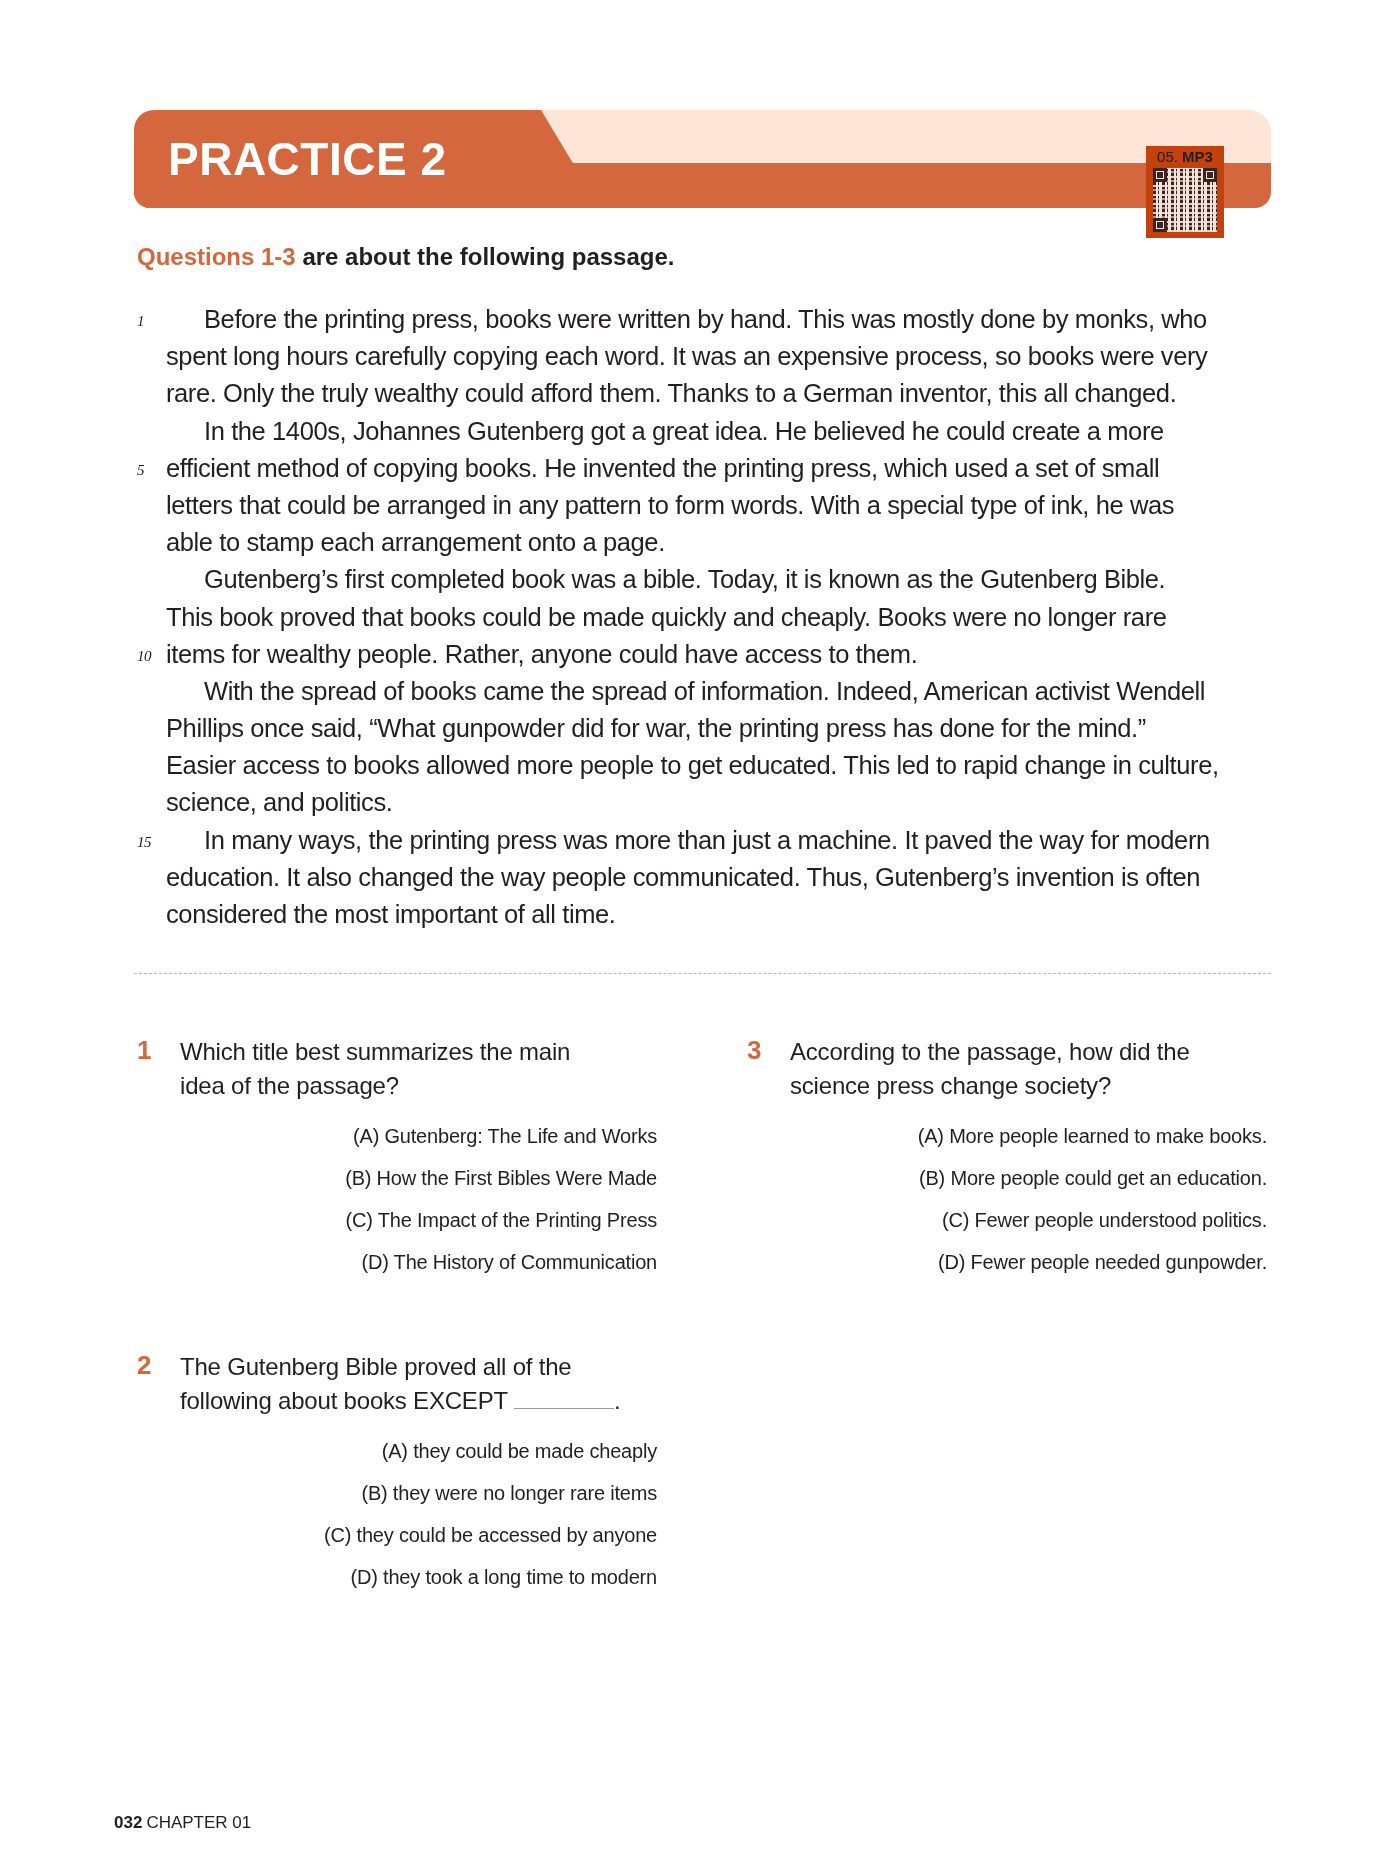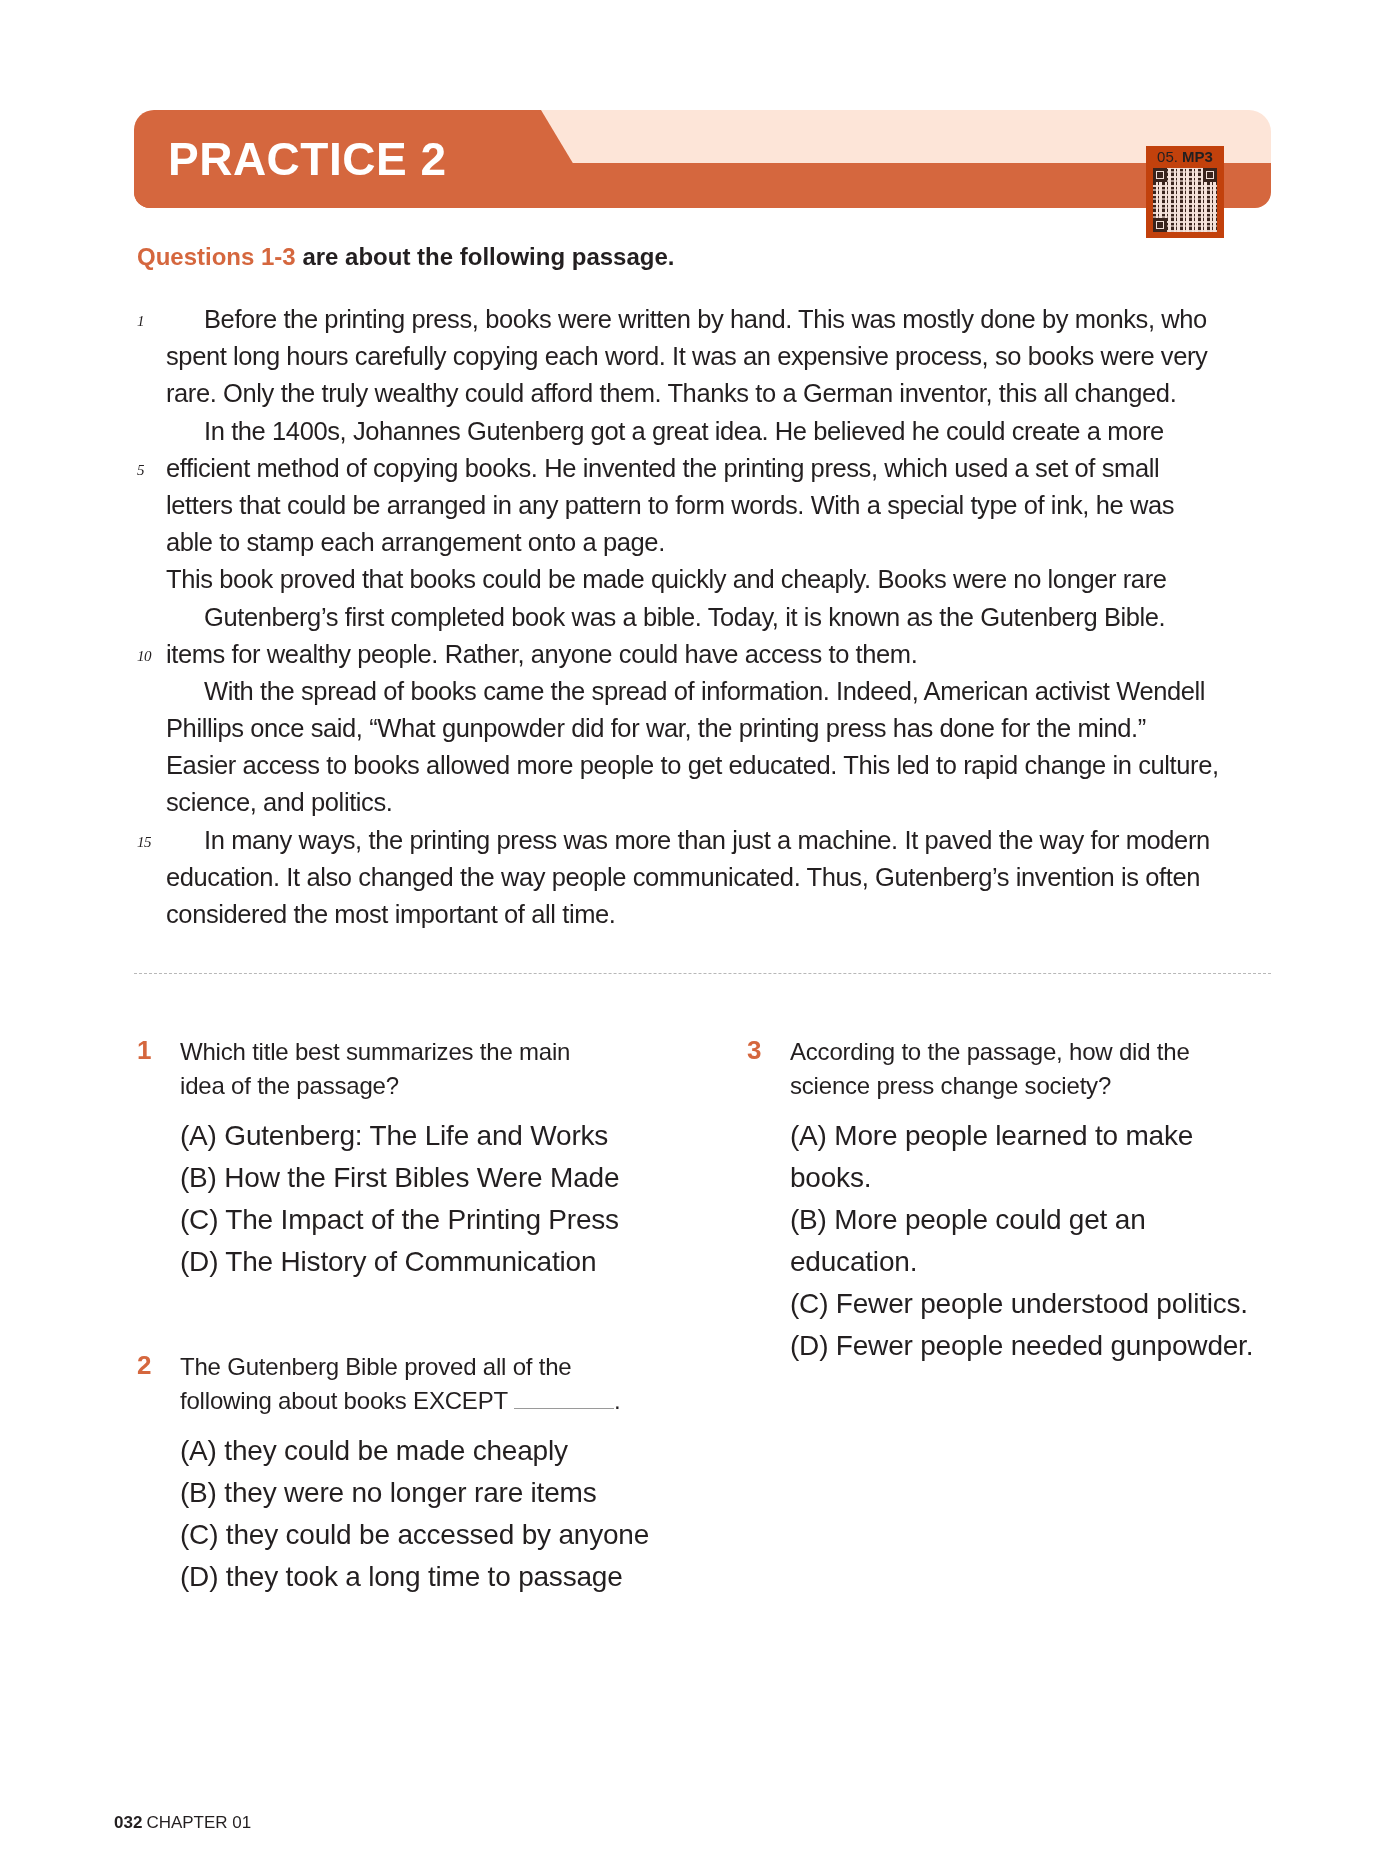--- a/index.html
+++ b/index.html
@@ -25,21 +25,21 @@
   .passage{position:absolute;left:166px;top:301px;width:1110px;font-size:25.5px;line-height:37.2px;color:#231f20;letter-spacing:-0.4px;}
   .pline{white-space:nowrap;position:relative;height:37.2px;}
   .pline.ind{padding-left:38px;}
   .lnum{position:absolute;left:-29px;top:2px;font-family:"Liberation Serif",serif;font-style:italic;font-size:15px;color:#231f20;}
   .sep{position:absolute;left:134px;top:973px;width:1137px;height:0;border-top:1.5px dashed #b8b8b8;}
   .q{position:absolute;width:520px;}
   .qnum{position:absolute;left:0;top:0;font-size:26px;font-weight:bold;color:#d5673e;}
   .qtext{margin-left:43px;font-size:24px;line-height:34px;font-weight:normal;color:#231f20;letter-spacing:-0.2px;}
   .blank{display:inline-block;width:100px;border-bottom:1.5px solid #9a9a9a;height:22px;margin-left:6px;vertical-align:baseline;}
   .opts{margin-left:43px;margin-top:12px;}
-  .opt{font-size:28px;line-height:42px;color:#231f20;letter-spacing:-0.2px;}
+  .opt{font-size:20px;line-height:42px;color:#231f20;letter-spacing:-0.2px;text-align:right;}
   .footer{position:absolute;left:114px;top:1813px;font-size:17px;color:#231f20;}
   .footer .pg{font-weight:bold;margin-right:4px;}
 </style>
 </head>
 <body>
 
 <div class="banner">
   <div class="peach"></div>
   <div class="strip"></div>
   <div class="tab"></div>
@@ -59,22 +59,22 @@
 <div class="intro"><span class="hl">Questions 1-3</span><span> are about the following passage.</span></div>
 
 <div class="passage" id="passage">
     <div class="pline ind"><span class="lnum">1</span><span>Before the printing press, books were written by hand. This was mostly done by monks, who</span></div>
     <div class="pline"><span>spent long hours carefully copying each word. It was an expensive process, so books were very</span></div>
     <div class="pline"><span>rare. Only the truly wealthy could afford them. Thanks to a German inventor, this all changed.</span></div>
     <div class="pline ind"><span>In the 1400s, Johannes Gutenberg got a great idea. He believed he could create a more</span></div>
     <div class="pline"><span class="lnum">5</span><span>efficient method of copying books. He invented the printing press, which used a set of small</span></div>
     <div class="pline"><span>letters that could be arranged in any pattern to form words. With a special type of ink, he was</span></div>
     <div class="pline"><span>able to stamp each arrangement onto a page.</span></div>
+    <div class="pline ind"><span>Gutenberg’s first completed book was a bible. Today, it is known as the Gutenberg Bible.</span></div>
     <div class="pline"><span>This book proved that books could be made quickly and cheaply. Books were no longer rare</span></div>
-    <div class="pline ind"><span>Gutenberg’s first completed book was a bible. Today, it is known as the Gutenberg Bible.</span></div>
     <div class="pline"><span class="lnum">10</span><span>items for wealthy people. Rather, anyone could have access to them.</span></div>
     <div class="pline ind"><span>With the spread of books came the spread of information. Indeed, American activist Wendell</span></div>
     <div class="pline"><span>Phillips once said, “What gunpowder did for war, the printing press has done for the mind.”</span></div>
     <div class="pline"><span>Easier access to books allowed more people to get educated. This led to rapid change in culture,</span></div>
     <div class="pline"><span>science, and politics.</span></div>
     <div class="pline ind"><span class="lnum">15</span><span>In many ways, the printing press was more than just a machine. It paved the way for modern</span></div>
     <div class="pline"><span>education. It also changed the way people communicated. Thus, Gutenberg’s invention is often</span></div>
     <div class="pline"><span>considered the most important of all time.</span></div>
   </div>
 
@@ -97,21 +97,21 @@
 <div class="q" style="left:137px;top:1350px;">
   <div class="qnum">2</div>
   <div class="qtext">
     <div>The Gutenberg Bible proved all of the</div>
     <div><span>following about books EXCEPT</span><span class="blank"></span><span>.</span></div>
   </div>
   <div class="opts">
     <div class="opt">(A) they could be made cheaply</div>
     <div class="opt">(B) they were no longer rare items</div>
     <div class="opt">(C) they could be accessed by anyone</div>
-    <div class="opt">(D) they took a long time to passage</div>
+    <div class="opt">(D) they took a long time to modern</div>
   </div>
 </div>
 
 <div class="q" style="left:747px;top:1035px;">
   <div class="qnum">3</div>
   <div class="qtext">
     <div>According to the passage, how did the</div>
     <div>science press change society?</div>
   </div>
   <div class="opts">

